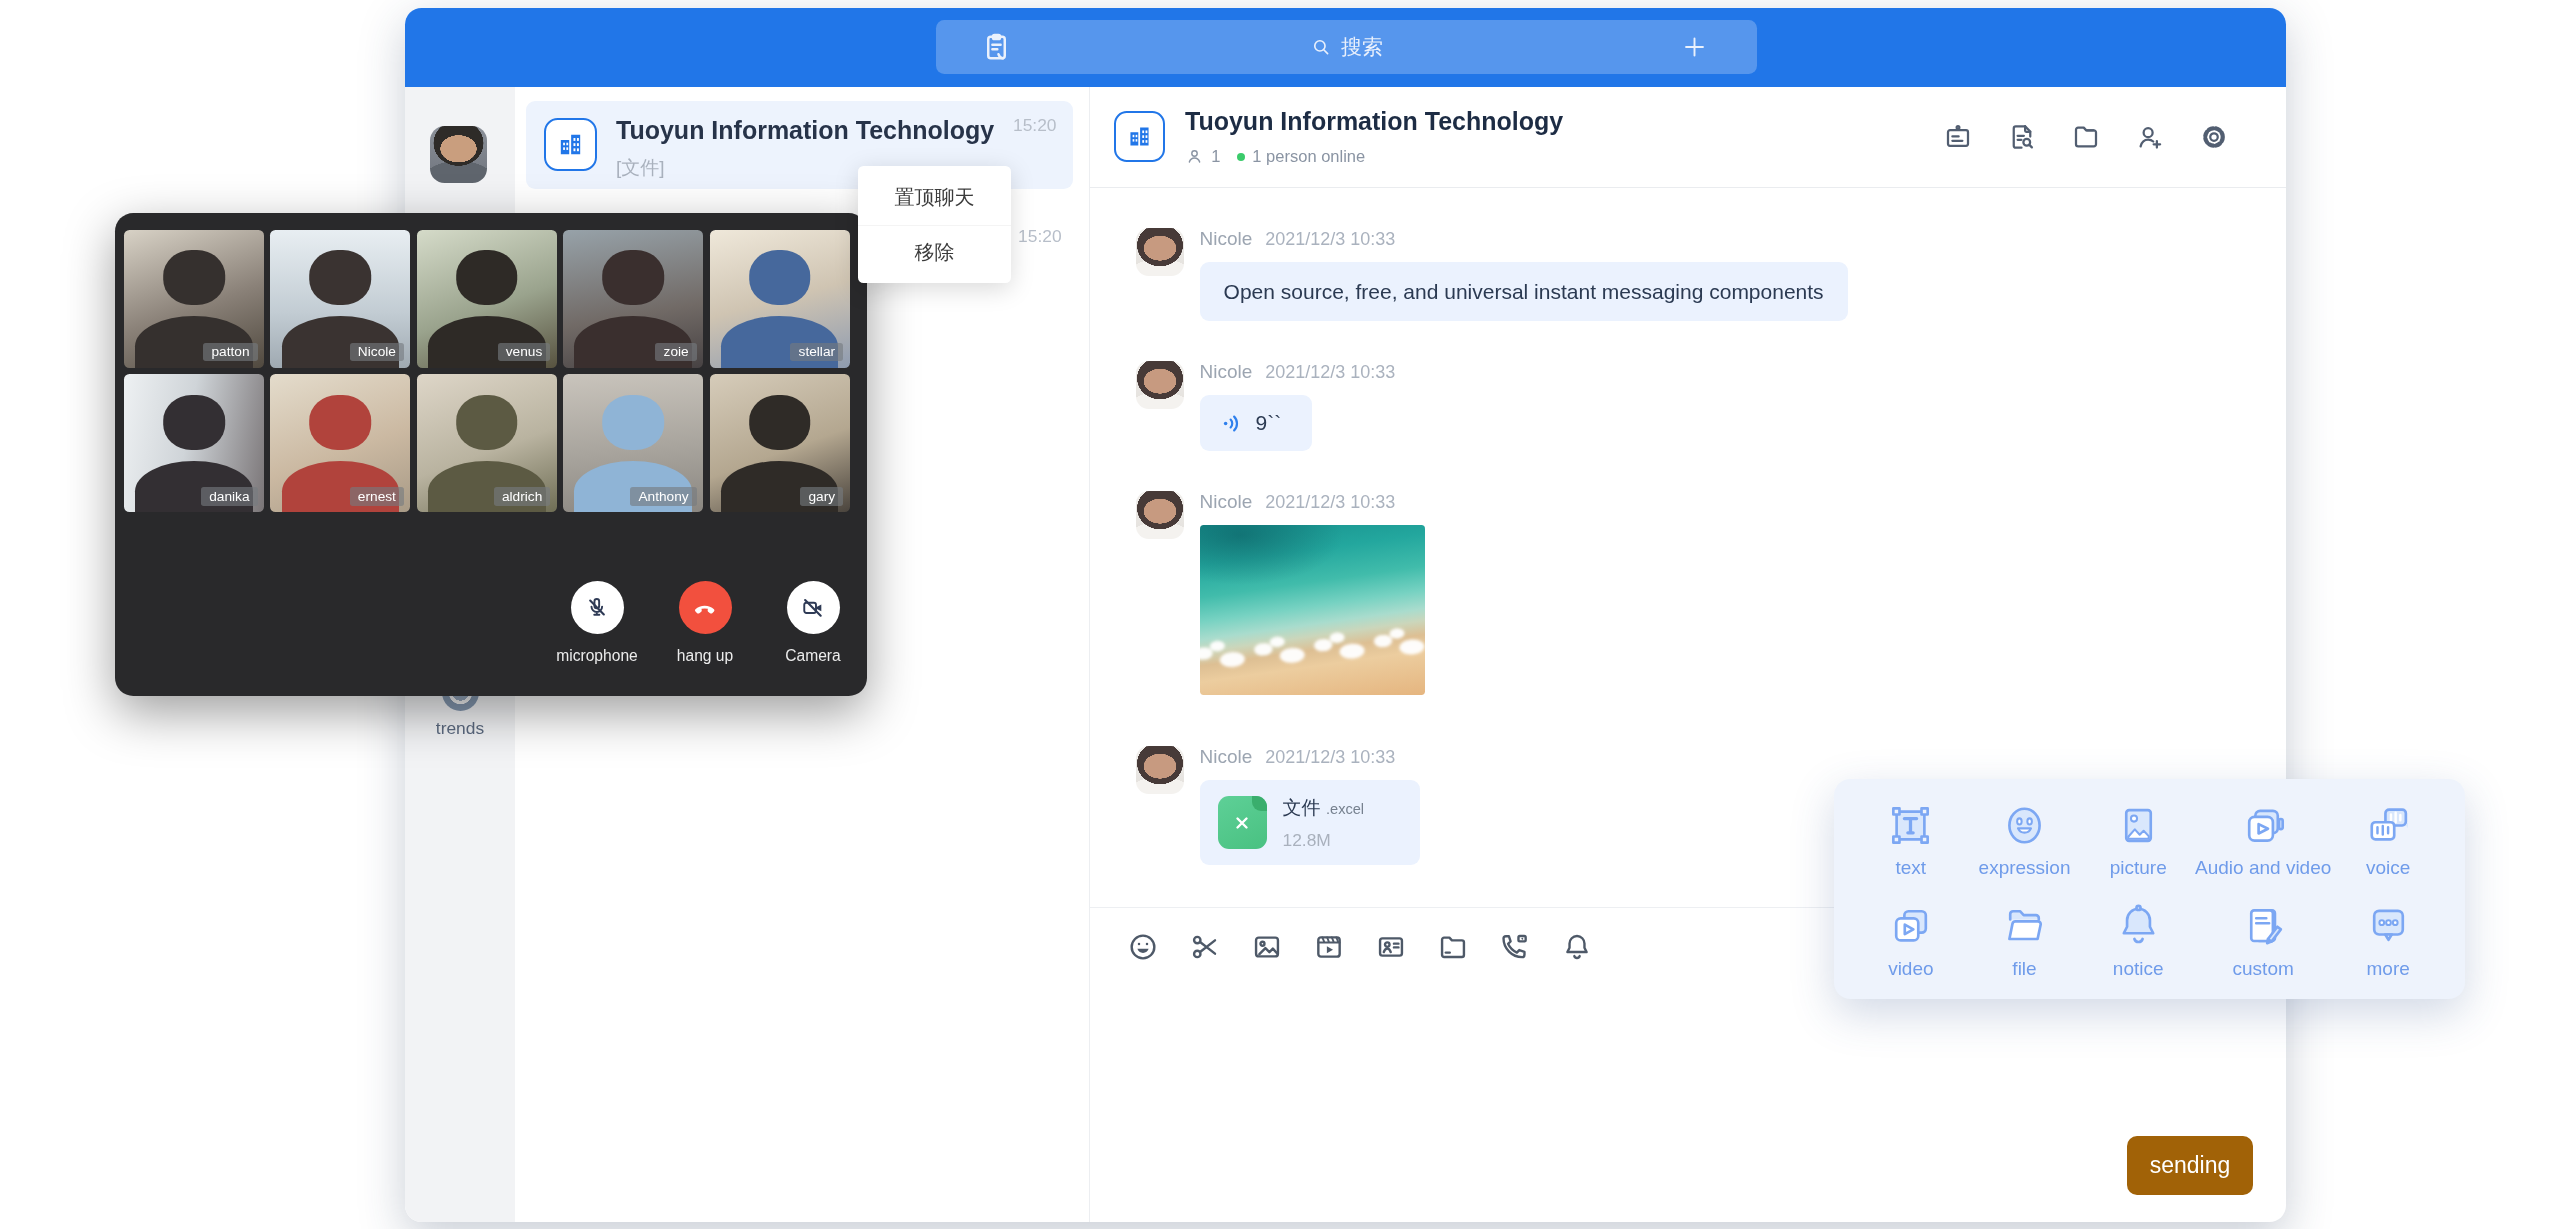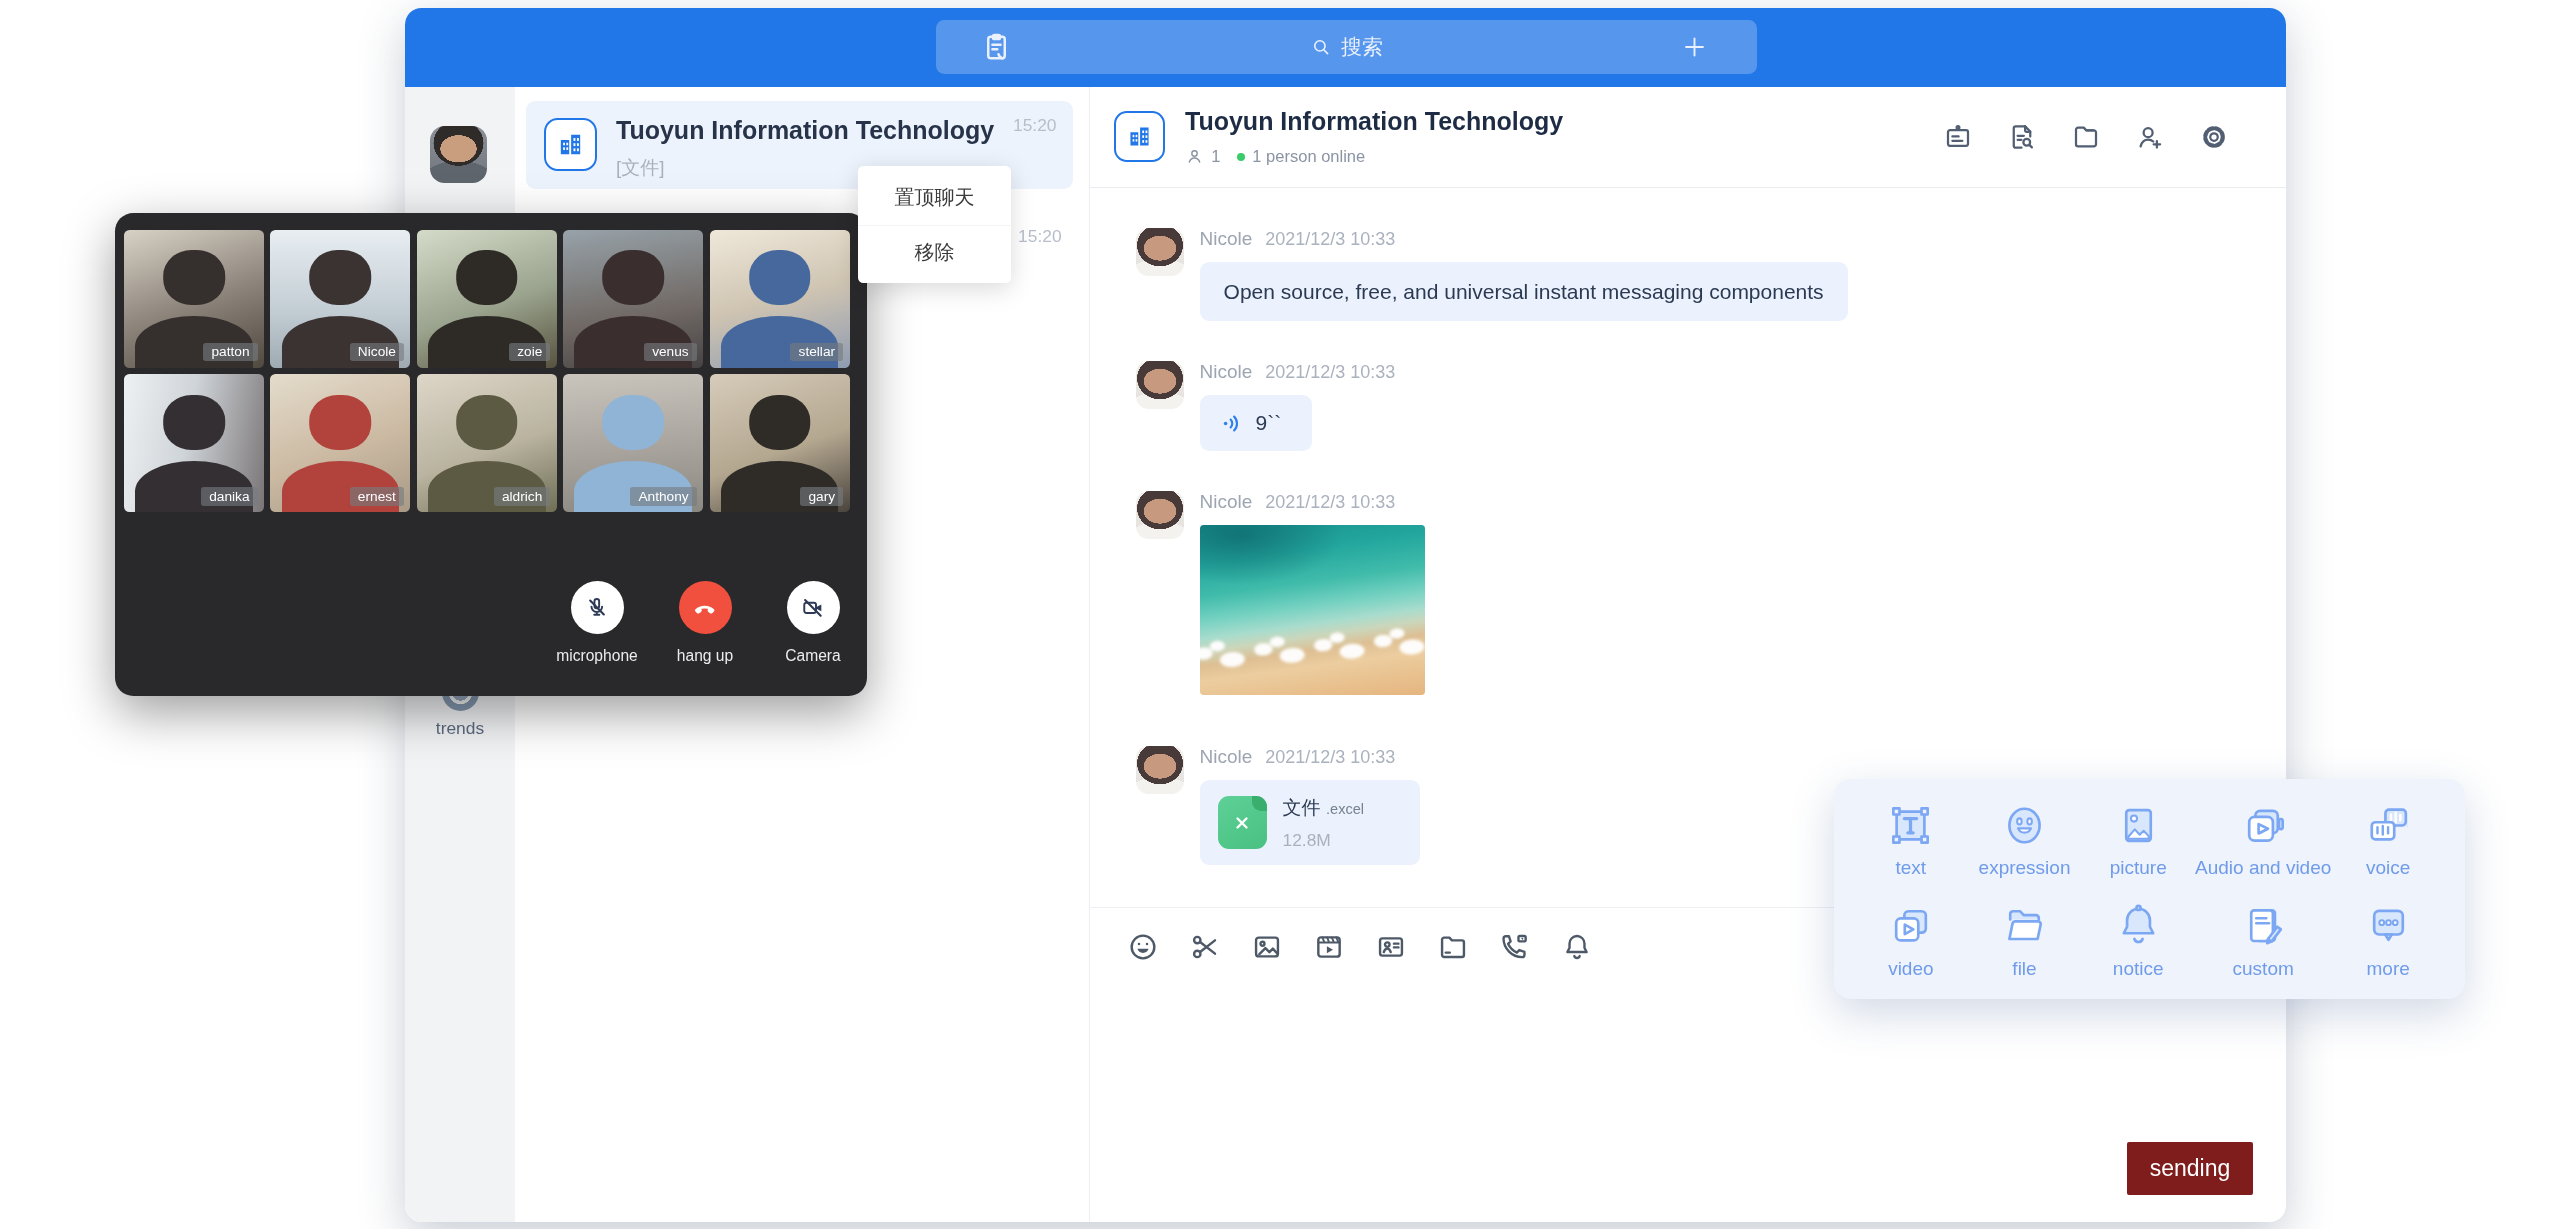--- a/index.html
+++ b/index.html
@@ -99,22 +99,22 @@
                    background:#3AAE6D; border-radius:0 11px 0 9.1px; }
   .f-line1 { font-size:19px; color:#2B3A52; white-space:nowrap; }
   .f-ext { font-size:14.6px; color:#76818F; margin-left:5.5px; }
   .f-size { font-size:17.4px; color:#A9B1BD; margin-top:9.1px; }
 
   
   .toolbar { position:absolute; top:820px; left:0; right:0; height:79px; border-top:0.9px solid #EDEFF2;
              display:flex; align-items:center; gap:30px; padding-left:37px; color:#4E5968; }
   .toolbar > span { cursor:pointer; }
 
-  .send-btn { position:absolute; right:33px; bottom:27.4px; width:126px; height:53px; border-radius:2px;
-              background:#7f1d1d; color:#fff; font-size:23px; display:flex; align-items:center; justify-content:center;
+  .send-btn { position:absolute; right:33px; bottom:27.4px; width:126px; height:59px; border-radius:10px;
+              background:#a16207; color:#fff; font-size:23px; display:flex; align-items:center; justify-content:center;
               border:none; cursor:pointer; }
 
   
   .call { position:absolute; left:115px; top:213px; width:752px; height:483px; border-radius:18.3px;
           background:#29292B; box-shadow:0 16.5px 50px rgba(0,0,0,.38); z-index:30; }
   .tiles { position:absolute; left:9.1px; top:16.5px; display:grid; grid-template-columns:repeat(5,140px);
            grid-auto-rows:138px; gap:6.4px; }
   .tile { position:relative; border-radius:5.5px; overflow:hidden; background:var(--bg); }
   .tile::before { content:""; position:absolute; top:15%; left:50%; transform:translateX(-50%);
                   width:44%; height:40%; border-radius:46%; background:var(--p); }
@@ -434,24 +434,24 @@
 
   <div class="call">
     <div class="tiles">
       <div class="tile">
           <span class="tag">patton</span>
         </div>
       <div class="tile">
           <span class="tag">Nicole</span>
         </div>
       <div class="tile">
+          <span class="tag">venus</span>
+        </div>
+      <div class="tile">
           <span class="tag">zoie</span>
-        </div>
-      <div class="tile">
-          <span class="tag">venus</span>
         </div>
       <div class="tile">
           <span class="tag">stellar</span>
         </div>
       <div class="tile">
           <span class="tag">danika</span>
         </div>
       <div class="tile">
           <span class="tag">ernest</span>
         </div>

